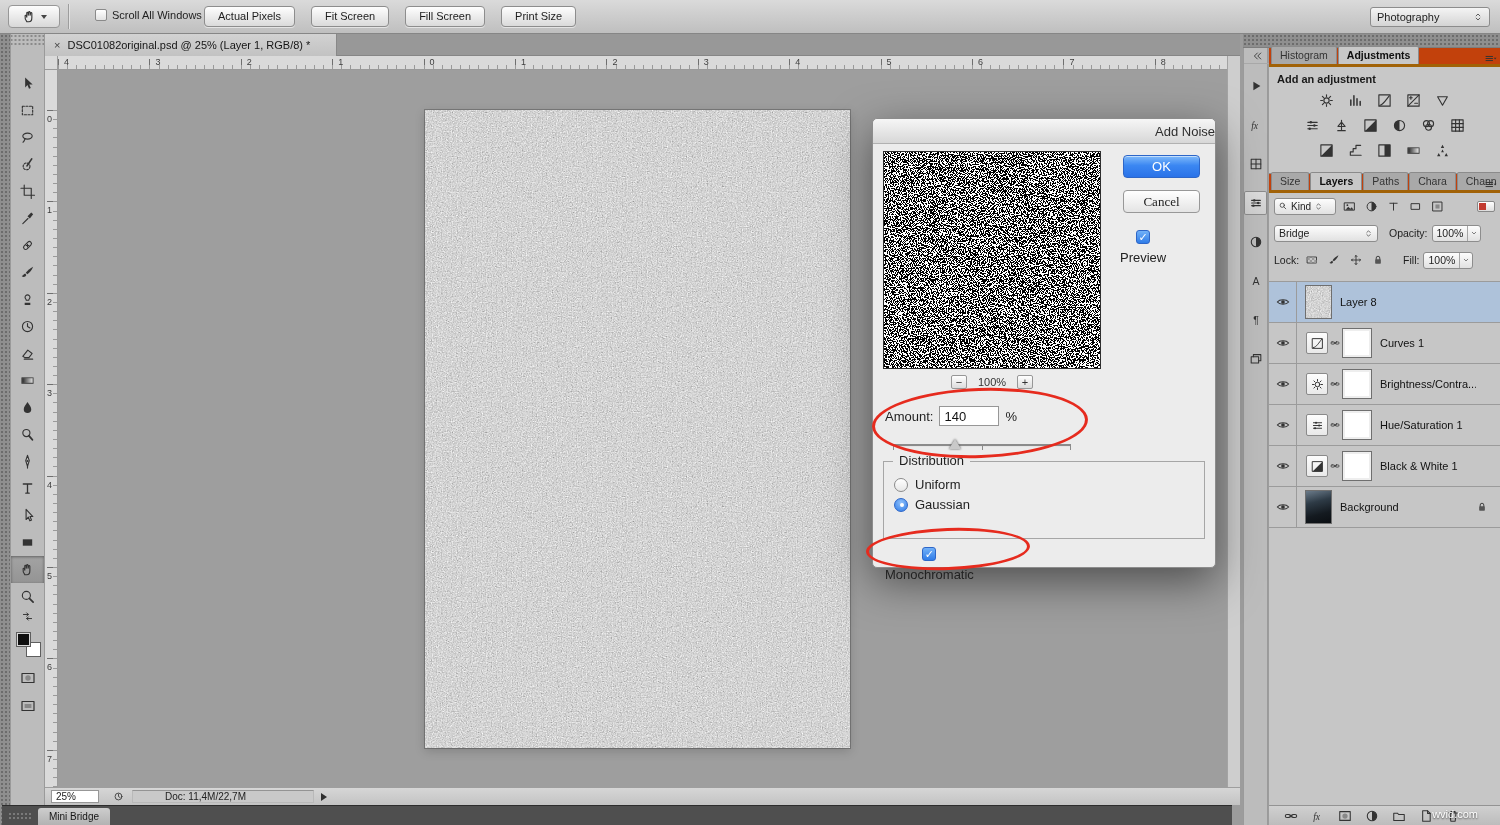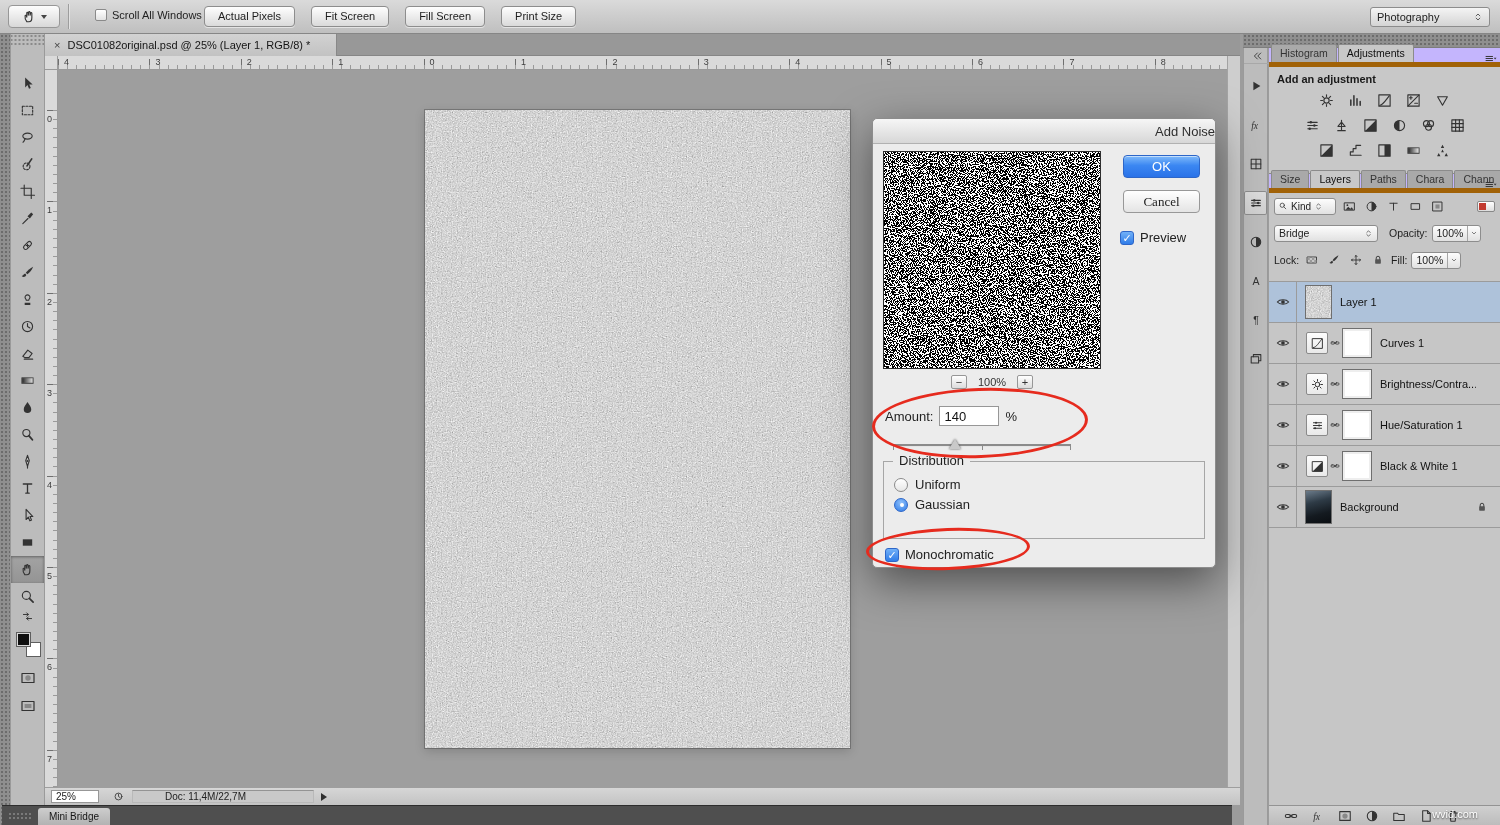--- a/index.html
+++ b/index.html
@@ -64,23 +64,23 @@
 
 
 #dock-strip{position:absolute;left:1243px;top:48px;bottom:0;width:25px;background:#bcbcbc;border-left:1px solid #9a9a9a;border-right:1px solid #9a9a9a;}
 .collapse-btn{width:25px;height:16px;display:flex;align-items:center;justify-content:center;border-bottom:1px solid #a8a8a8;}
 #dock-icons{display:flex;flex-direction:column;align-items:center;gap:15px;padding-top:10px;}
 .dock-btn{width:23px;height:24px;display:flex;align-items:center;justify-content:center;border-radius:2px;}
 .dock-btn.sel{background:linear-gradient(#dcdcdc,#cfcfcf);box-shadow:inset 0 0 0 1px #8c8c8c;}
 
 
 #panels{position:absolute;left:1269px;top:48px;width:231px;bottom:0;background:#b6b6b6;}
-.ptabs{position:absolute;left:0;right:0;height:19px;background:#c4b5fd;border-bottom:5px solid #a16207;display:flex;align-items:flex-end;padding-left:2px;}
+.ptabs{position:absolute;left:0;right:0;height:19px;background:#c2410c;border-bottom:3px solid #a16207;display:flex;align-items:flex-end;padding-left:2px;}
 .ptab{height:18px;line-height:17px;padding:0 8px;font-size:10.5px;background:#a9a9a9;border:1px solid #8b8b8b;border-bottom:none;color:#333;margin-right:1px;border-radius:2px 2px 0 0;white-space:nowrap;}
-.ptab.active{background:#c8c8c8;color:#0e0e0e;font-weight:normal;}
+.ptab.active{background:#c8c8c8;color:#0e0e0e;font-weight:bold;}
 .pmenu{position:absolute;right:3px;z-index:2;}
 #adj-tabs{top:0;}
 #adj-content{position:absolute;top:19px;left:0;right:0;height:107px;background:#c8c8c8;border-bottom:1px solid #8b8b8b;}
 #add-adj-label{padding:6px 0 0 8px;font-weight:bold;font-size:11px;color:#191919;}
 .adj-row{display:flex;justify-content:center;gap:8px;margin-top:6px;}
 .adj-cell{width:21px;height:19px;display:flex;align-items:center;justify-content:center;}
 #layers-tabs{top:126px;}
 #layers-content{position:absolute;top:145px;left:0;right:0;bottom:0;background:#c6c6c6;}
 .prow{position:absolute;left:0;right:0;display:flex;align-items:center;padding:0 5px;gap:4px;font-size:10.5px;}
 #filter-row{top:4px;height:18px;}
@@ -117,21 +117,21 @@
 #dialog{position:absolute;left:872px;top:118px;width:344px;height:450px;background:#ececec;border:1px solid #8c8c8c;border-radius:5px;box-shadow:0 14px 44px rgba(0,0,0,.5);z-index:20;font-size:13px;color:#222;}
 .dlg-title{height:25px;background:linear-gradient(#f6f6f6,#d7d7d7);border-bottom:1px solid #b1b1b1;border-radius:5px 5px 0 0;text-align:right;line-height:25px;font-size:13px;color:#2e2e2e;}
 #dlg-preview{position:absolute;left:10px;top:32px;width:218px;height:218px;border:1px solid #2e2e2e;background:#fff;overflow:hidden;}
 #dlg-preview svg{width:100%;height:100%;}
 #dlg-zoom{position:absolute;left:10px;top:256px;width:218px;display:flex;align-items:center;justify-content:center;gap:11px;}
 .zbtn{width:16px;height:14px;border:1px solid #979797;border-radius:2px;background:linear-gradient(#fff,#dcdcdc);font-size:11px;line-height:12px;text-align:center;color:#333;}
 .zval{font-size:11px;color:#333;}
 .dlg-btn{position:absolute;left:250px;width:77px;height:23px;border-radius:4px;text-align:center;line-height:22px;font-size:13px;}
 #ok-btn{top:36px;background:linear-gradient(#7fbafa,#3b87f2 45%,#2a72e8);border:1px solid #2d66c8;color:#fff;box-shadow:inset 0 1px 0 rgba(255,255,255,.55);}
 #cancel-btn{top:71px;background:linear-gradient(#ffffff,#e4e4e4);border:1px solid #989898;color:#222;font-family:Liberation Serif, serif;}
-.chk-row{display:flex;gap:6px;align-items:center;}
+.chk-row{display:flex;gap:6px;align-items:center;flex-direction:column;}
 #preview-check{position:absolute;left:247px;top:111px;}
 .cbx{width:14px;height:14px;border-radius:3px;border:1px solid #2d66c8;background:linear-gradient(#72b1f8,#2f7ce8);color:#fff;font-size:11px;line-height:13px;text-align:center;flex:0 0 auto;}
 .cbx::after{content:"\2713";}
 #amount-row{position:absolute;left:12px;top:287px;display:flex;align-items:center;gap:6px;}
 #amount-input{width:60px;height:20px;border:1px solid #979797;background:#fff;font-size:13px;padding:0 4px;font-family:inherit;color:#111;}
 #slider{position:absolute;left:20px;top:320px;width:178px;height:12px;}
 #slider .track{position:absolute;top:5px;left:0;right:0;height:2px;background:#8b8b8b;box-shadow:0 1px 0 #e5e5e5;}
 #slider .tick{position:absolute;top:7px;width:1px;height:4px;background:#8b8b8b;}
 #slider-thumb{position:absolute;top:0;width:0;height:0;border-left:6px solid transparent;border-right:6px solid transparent;border-bottom:10px solid #c9c9c9;filter:drop-shadow(0 0 1px #555);}
 #dist-box{position:absolute;left:10px;top:342px;width:322px;height:78px;border:1px solid #a6a6a6;padding-top:10px;}
@@ -786,21 +786,21 @@
             </div>
             <div class="lic">
               <span data-icon="padlock">
                 <svg viewBox="0 0 16 16" width="12" height="12" fill="none" stroke="#333" stroke-width="1.2" stroke-linecap="round" stroke-linejoin="round">
                   <rect x="4.2" y="7" width="7.6" height="6" rx="1" fill="#555" stroke="none"></rect>
                   <path d="M5.6 7V5.4a2.4 2.4 0 0 1 4.8 0V7"></path>
                 </svg>
               </span>
             </div>
           </div>
-        <span class="plabel" style="margin-left:0">Fill:</span>
+        <span class="plabel" style="margin-left:12px">Fill:</span>
         <div class="vcombo">
           <span class="vv">100%</span>
           <span class="varrow" data-icon="chevron-down">
               <svg viewBox="0 0 16 16" width="8" height="8" fill="none" stroke="#333" stroke-width="1.2" stroke-linecap="round" stroke-linejoin="round">
                 <path d="M4.5 6.5L8 10l3.5-3.5"></path>
               </svg>
             </span>
         </div>
       </div>
       <div id="layer-list">
@@ -813,21 +813,21 @@
                 </svg>
               </span>
             </div>
             <div class="thumb"><svg width="27" height="34" preserveAspectRatio="none">
                 <filter id="f-thumb">
                   <feTurbulence type="fractalNoise" baseFrequency="0.9" numOctaves="2" seed="5"></feTurbulence>
                   <feColorMatrix type="matrix" values="0.4 0.4 0.4 0 0.05 0.4 0.4 0.4 0 0.05 0.4 0.4 0.4 0 0.05 0 0 0 0 1"></feColorMatrix>
                 </filter>
                 <rect width="100%" height="100%" filter="url(#f-thumb)"></rect>
               </svg></div>
-            <span class="lname">Layer 1</span>
+            <span class="lname">Layer 8</span>
           </div>
           <div class="layer-row">
             <div class="eye-cell">
               <span data-icon="eye">
                 <svg viewBox="0 0 16 16" width="14" height="14" fill="none" stroke="#333" stroke-width="1.2" stroke-linecap="round" stroke-linejoin="round">
                   <path d="M1.5 8C4.2 4.6 11.8 4.6 14.5 8 11.8 11.4 4.2 11.4 1.5 8z"></path>
                   <circle cx="8" cy="8" r="2.1" fill="#333" stroke="none"></circle>
                 </svg>
               </span>
             </div>

